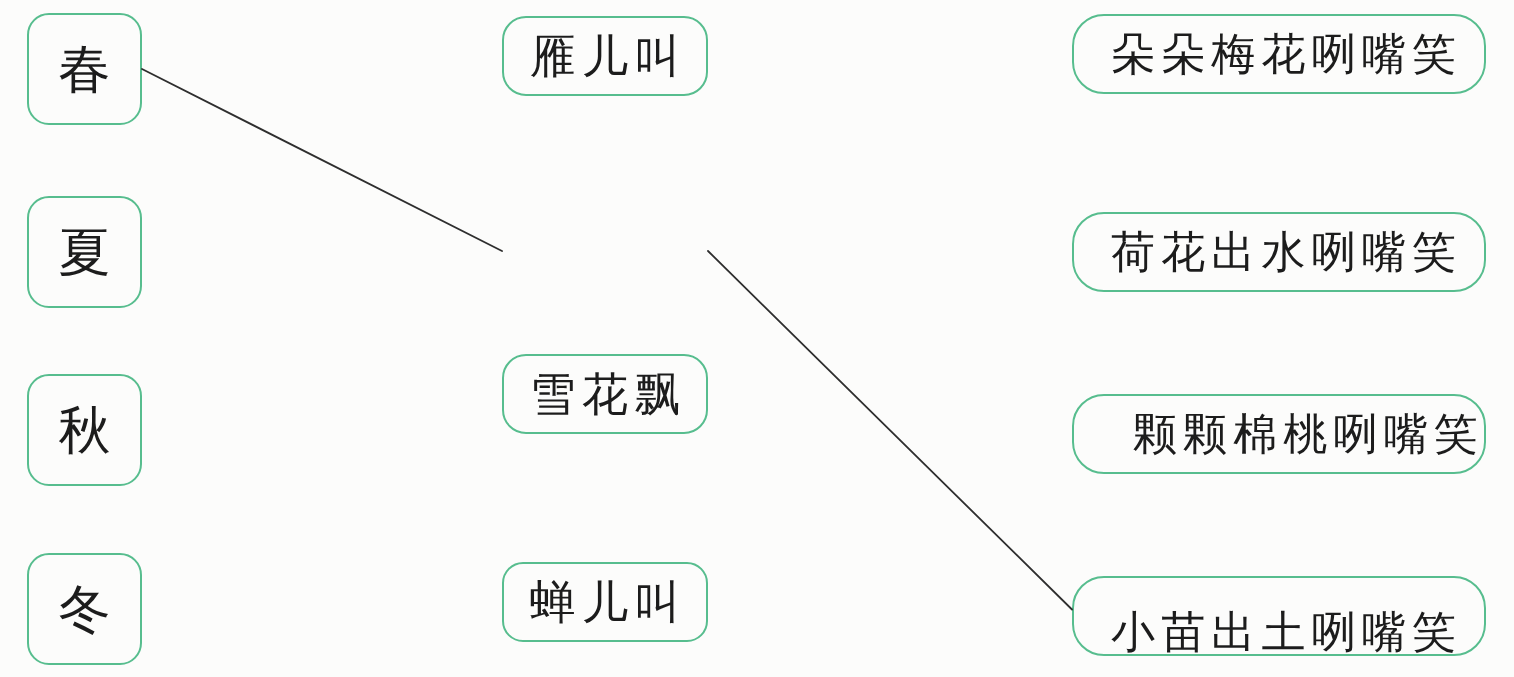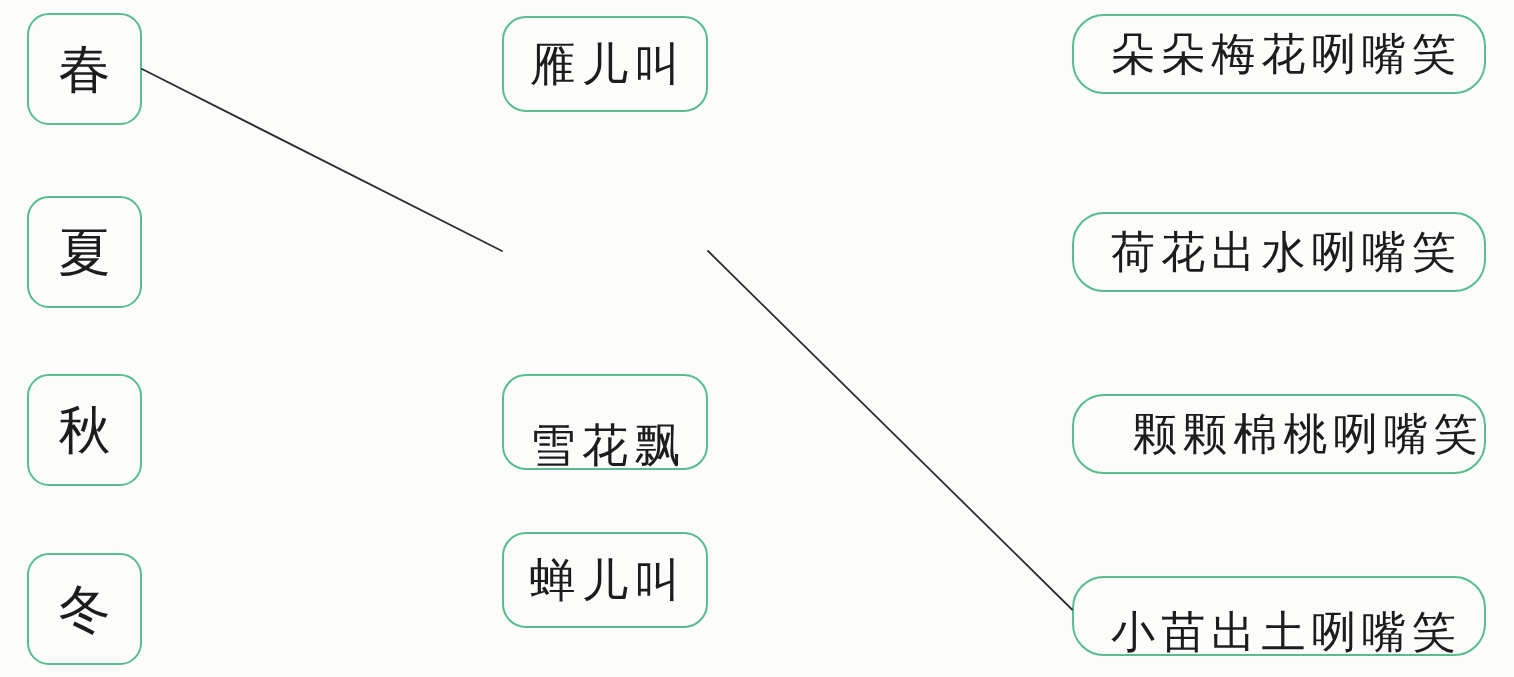--- a/index.html
+++ b/index.html
@@ -27,32 +27,32 @@
     cursor: pointer;
   }
   .match-box .box-label {
     white-space: nowrap;
     letter-spacing: 0.14em;
     text-indent: 0.14em;
     line-height: 1;
   }
   
   .col-seasons { left: 27px;  width: 115px; height: 112px; font-size: 52px; }
-  .col-sounds  { left: 502px; width: 206px; height: 96px; font-size: 46px; border-radius: 24px; }
+  .col-sounds  { left: 502px; width: 206px; height: 80px; font-size: 46px; border-radius: 24px; }
   .col-phrases { left: 1072px; width: 414px; height: 80px; font-size: 44px; border-radius: 32px; padding-left: 9px; }
 
   .row-0.col-seasons { top: 13px; }
   .row-1.col-seasons { top: 196px; }
   .row-2.col-seasons { top: 374px; }
   .row-3.col-seasons { top: 553px; }
 
   .row-0.col-sounds { top: 16px; }
   .row-1.col-sounds { top: 197px; }
-  .row-2.col-sounds { top: 374px; align-items: flex-end; }
-  .row-3.col-sounds { top: 532px; }
+  .row-2.col-sounds { top: 354px; }
+  .row-3.col-sounds { top: 562px; border-radius: 21px; }
 
   .row-0.col-phrases { top: 14px; }
   .row-1.col-phrases { top: 212px; }
   .row-2.col-phrases { top: 394px; justify-content: flex-end; }
   .row-3.col-phrases { top: 576px; align-items: flex-end; }
 
   #connection-layer {
     position: absolute;
     left: 0; top: 0;
     width: 100%; height: 100%;

